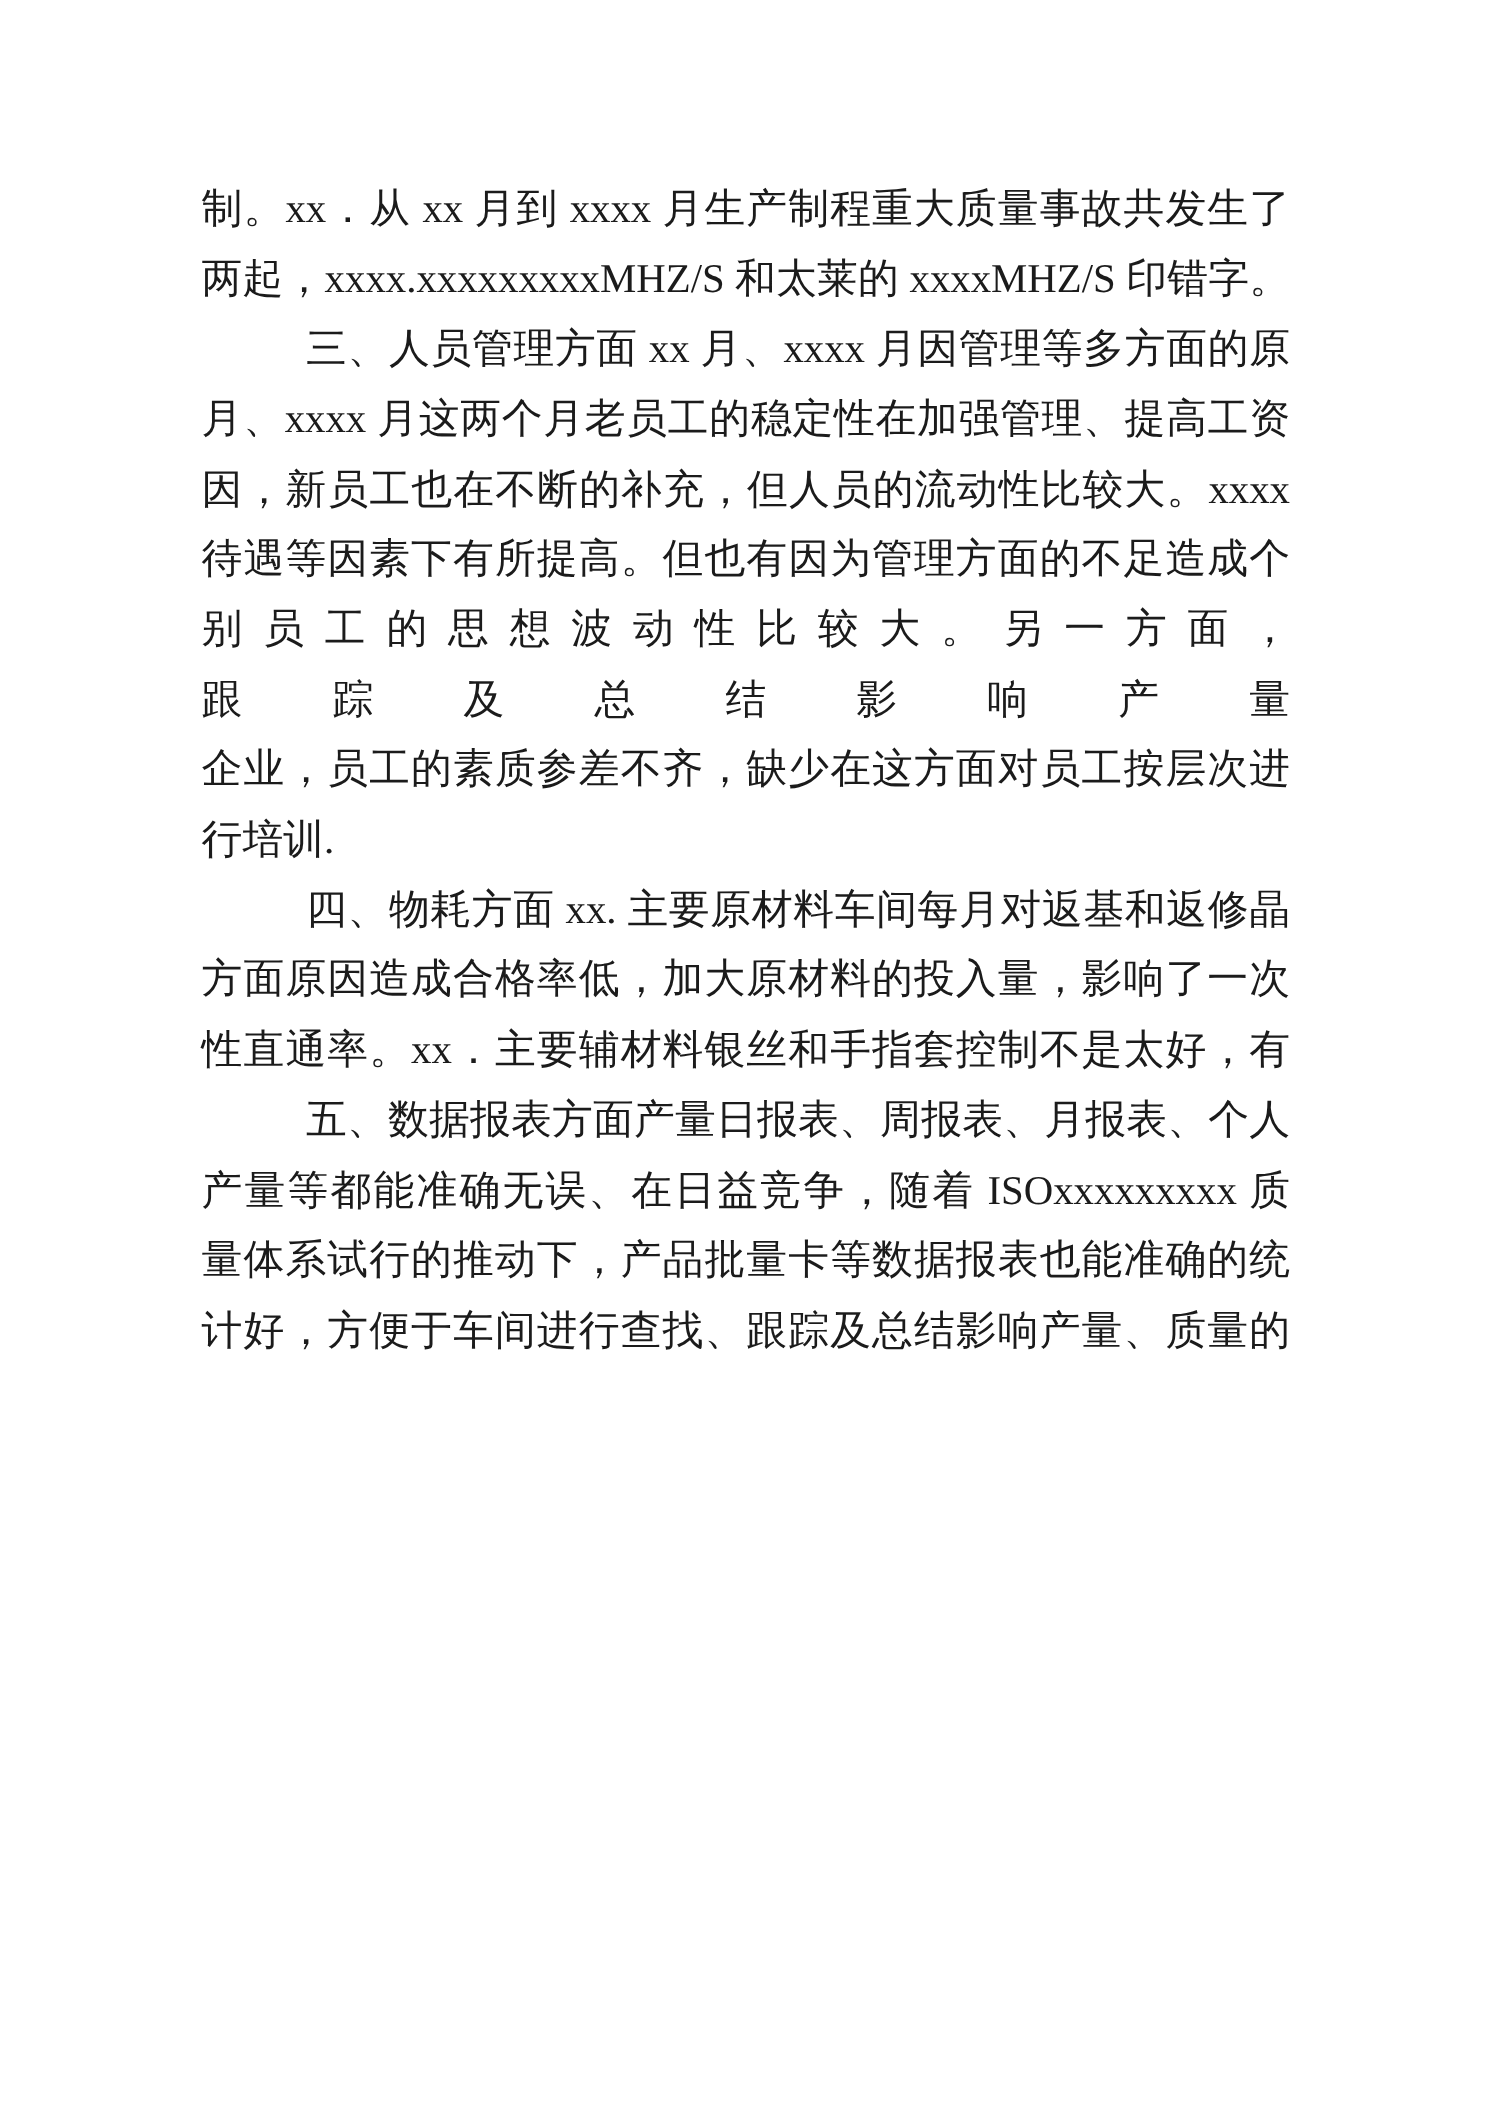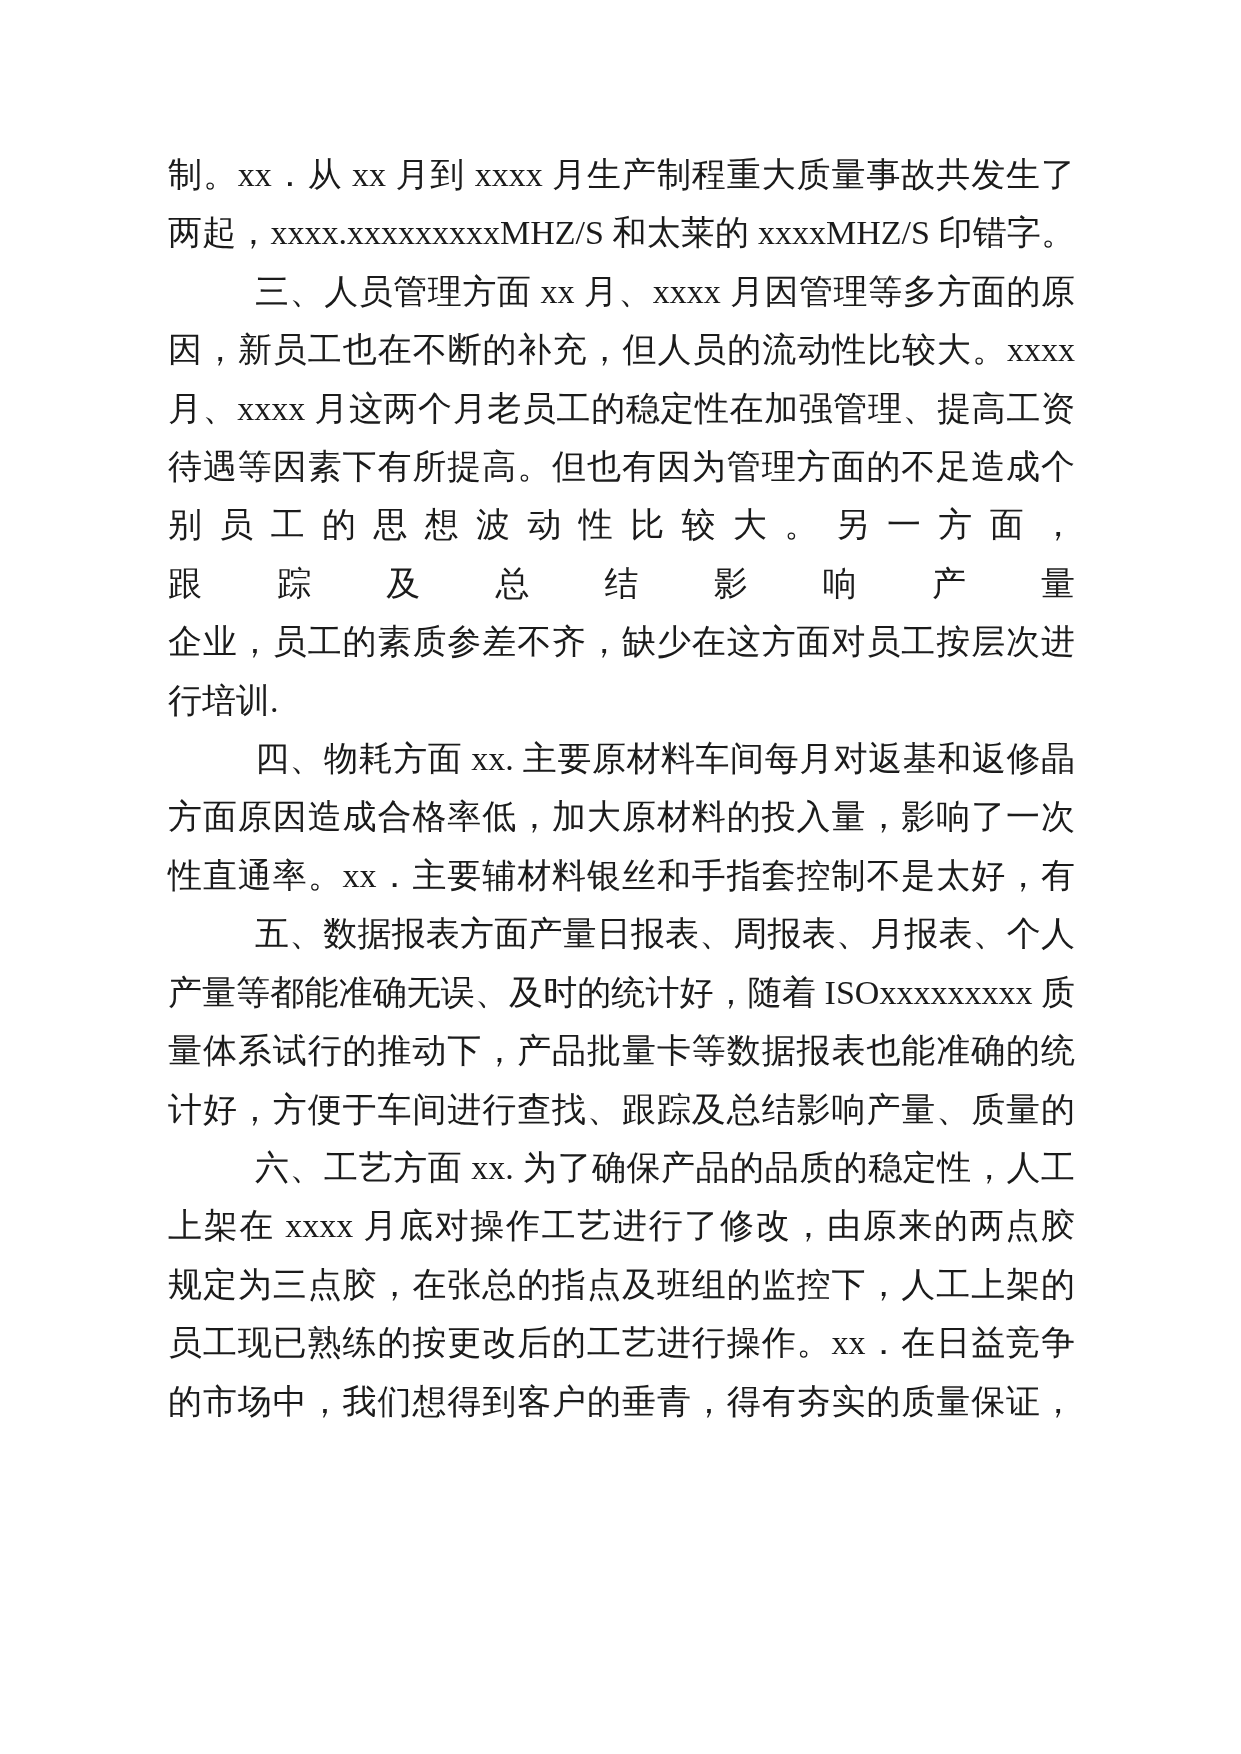--- a/index.html
+++ b/index.html
@@ -44,38 +44,31 @@
 </head>
 <body style="background: rgb(255, 255, 255);">
 
 <main class="page-body" style="color: rgb(27, 27, 27);">
     <div class="paragraph">
       <div class="line fill">制。xx．从 xx 月到 xxxx 月生产制程重大质量事故共发生了</div>
       <div class="line fill">两起，xxxx.xxxxxxxxxMHZ/S 和太莱的 xxxxMHZ/S 印错字。</div>
     </div>
     <div class="paragraph">
       <div class="line fill indent">三、人员管理方面 xx 月、xxxx 月因管理等多方面的原</div>
+      <div class="line fill">月、xxxx 月这两个月老员工的稳定性在加强管理、提高工资</div>
       <div class="line fill">因，新员工也在不断的补充，但人员的流动性比较大。xxxx</div>
-      <div class="line fill">月、xxxx 月这两个月老员工的稳定性在加强管理、提高工资</div>
       <div class="line fill">待遇等因素下有所提高。但也有因为管理方面的不足造成个</div>
       <div class="line fill">别员工的思想波动性比较大。另一方面，跟踪及总结影响产量</div>
       <div class="line fill">企业，员工的素质参差不齐，缺少在这方面对员工按层次进</div>
       <div class="line">行培训.</div>
     </div>
     <div class="paragraph">
       <div class="line fill indent">四、物耗方面 xx. 主要原材料车间每月对返基和返修晶</div>
       <div class="line fill">方面原因造成合格率低，加大原材料的投入量，影响了一次</div>
       <div class="line fill">性直通率。xx．主要辅材料银丝和手指套控制不是太好，有</div>
     </div>
     <div class="paragraph">
       <div class="line fill indent">五、数据报表方面产量日报表、周报表、月报表、个人</div>
-      <div class="line fill">产量等都能准确无误、及时的统计好，随着 ISOxxxxxxxxx 质</div>
+      <div class="line fill">产量等都能准确无误、在日益竞争，随着 ISOxxxxxxxxx 质</div>
       <div class="line fill">量体系试行的推动下，产品批量卡等数据报表也能准确的统</div>
       <div class="line fill">计好，方便于车间进行查找、跟踪及总结影响产量、质量的</div>
-    </div>
-    <div class="paragraph">
-      <div class="line fill indent">六、工艺方面 xx. 为了确保产品的品质的稳定性，人工</div>
-      <div class="line fill">上架在 xxxx 月底对操作工艺进行了修改，由原来的两点胶</div>
-      <div class="line fill">规定为三点胶，在张总的指点及班组的监控下，人工上架的</div>
-      <div class="line fill">员工现已熟练的按更改后的工艺进行操作。xx．在日益竞争</div>
-      <div class="line fill">的市场中，我们想得到客户的垂青，得有夯实的质量保证，</div>
     </div>
   </main>
 
 </body></html>

